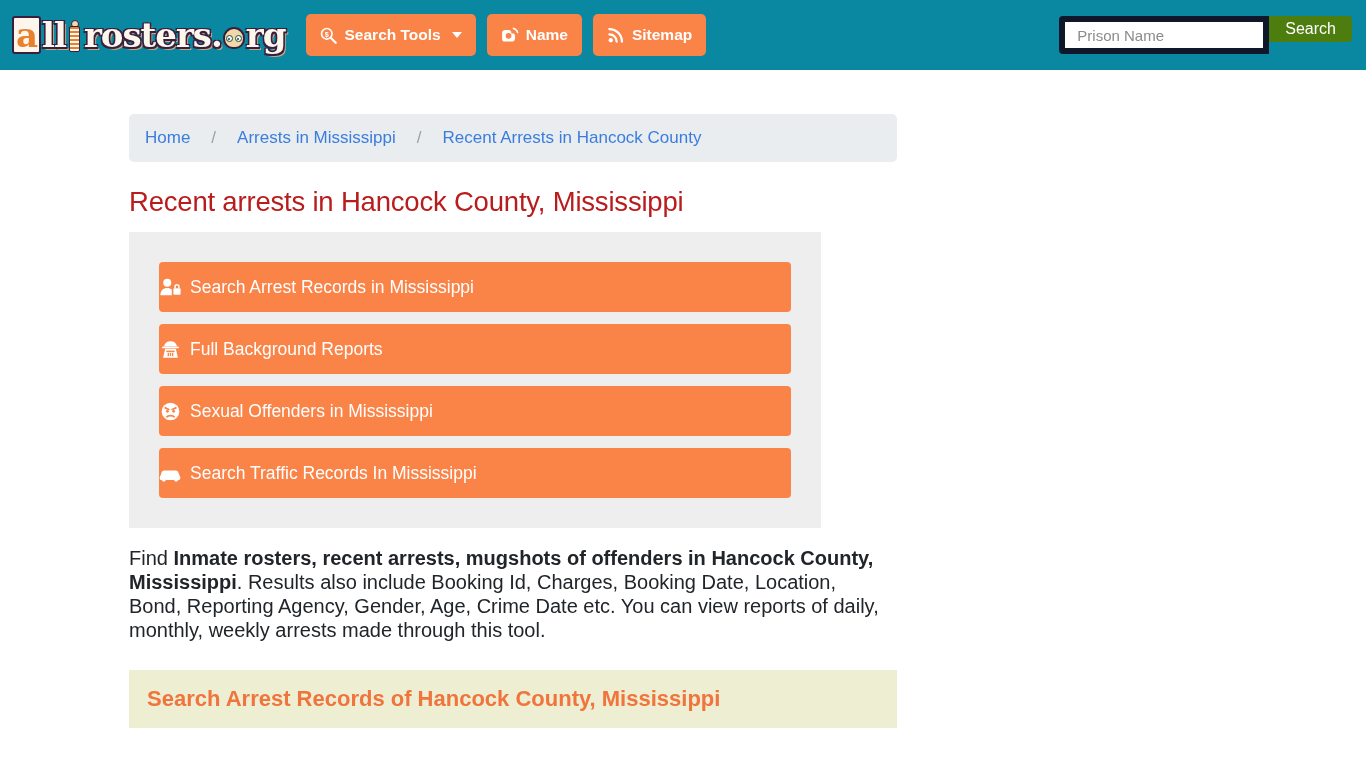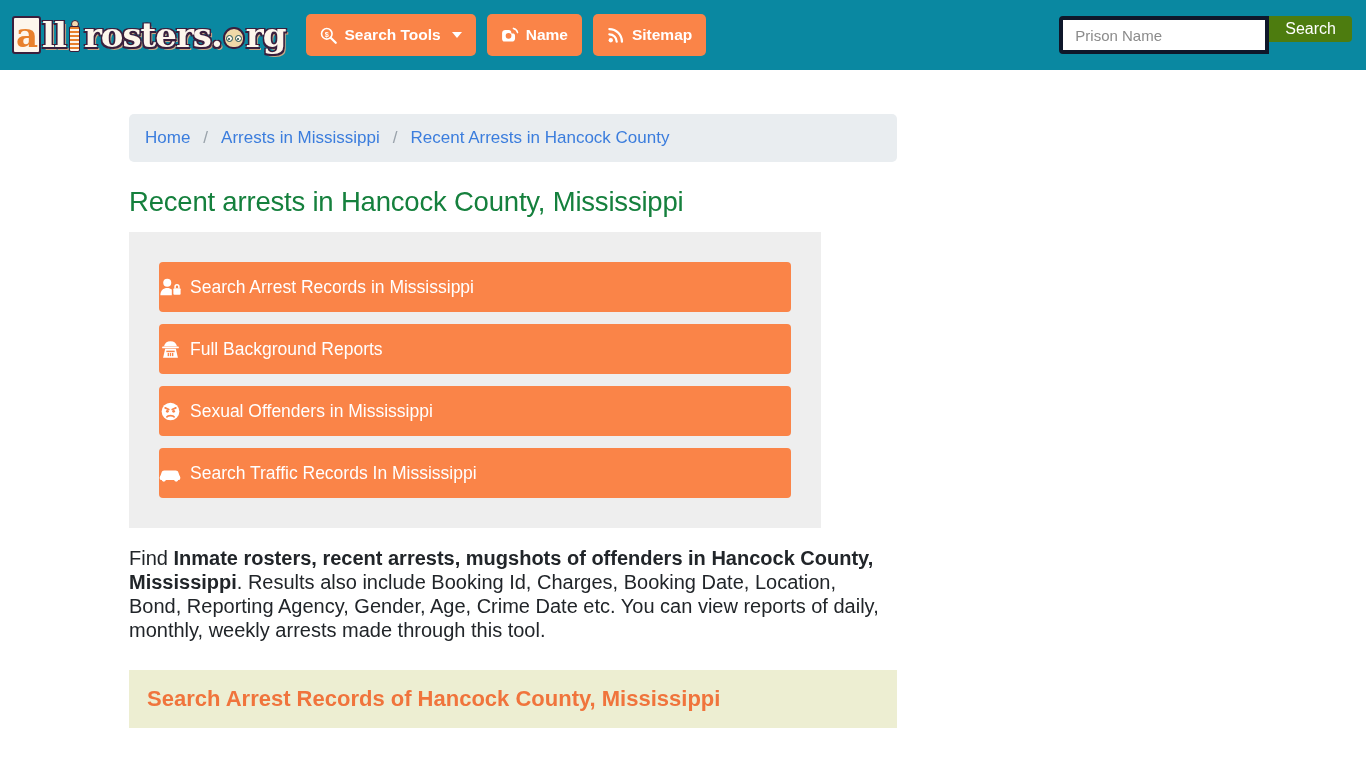--- a/index.html
+++ b/index.html
@@ -144,21 +144,21 @@
     position: absolute;
     right: 14px;
     top: 50%;
     transform: translateY(-50%);
     display: flex;
     align-items: stretch;
   }
   #search-input {
     width: 210px;
     height: 38px;
-    border: 4px solid #0f172a;
+    border: 6px solid #0f172a;
     border-radius: 4px 0 0 4px;
     background: #ffffff;
     padding: 11px 12px;
     font-family: "Liberation Sans", sans-serif;
     font-size: 15px;
     color: #333;
     outline: none;
   }
   #search-input::placeholder { color: #8b8b8b; }
   #search-submit {
@@ -185,34 +185,34 @@
   }
 
   #breadcrumb {
     background: #e9edf0;
     border-radius: 5px;
     padding: 14px 16px;
     font-size: 17px;
     color: #3b7ddd;
     display: flex;
     align-items: center;
-    gap: 4px;
+    gap: 12px;
     white-space: nowrap;
   }
   #breadcrumb a {
     color: #3b7ddd;
     text-decoration: none;
   }
   .bc-sep { color: #9aa3ab; padding: 0 9px; }
 
   #page-title {
     font-family: "Liberation Sans", sans-serif;
     font-size: 27.5px;
     font-weight: normal;
-    color: #15803d;
+    color: #b91c1c;
     margin: 24px 0 14px 0;
     letter-spacing: -0.2px;
   }
 
   #cta-panel {
     background: #eeeeee;
     padding: 30px 30px;
     width: 692px;
   }
   .cta-btn {

